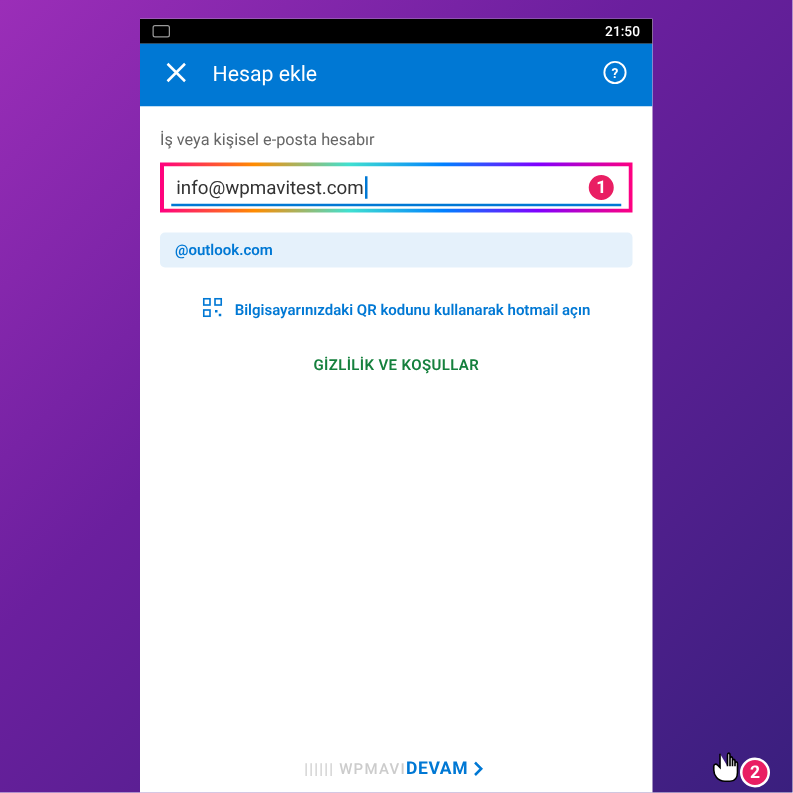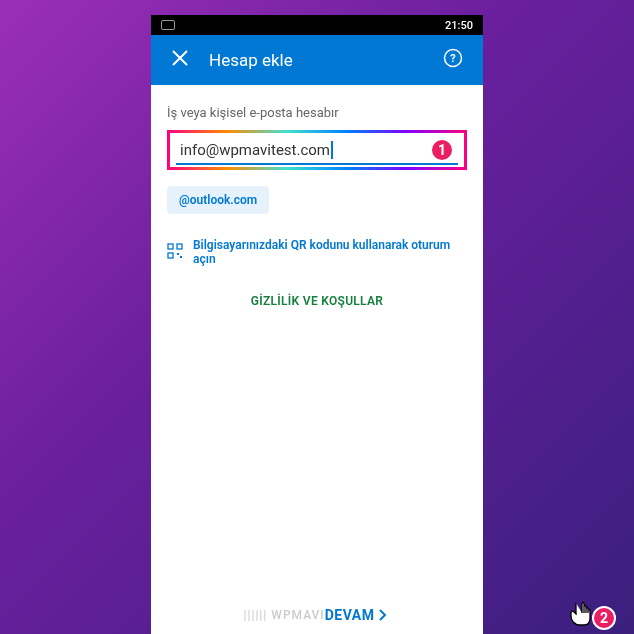--- a/index.html
+++ b/index.html
@@ -8,21 +8,21 @@
       height: 634px;
       background: linear-gradient(135deg, #9b2eb8 0%, #6b1f9e 40%, #3a1f7e 100%);
       display: flex;
       align-items: center;
       justify-content: center;
       font-family: -apple-system, BlinkMacSystemFont, "Segoe UI", Roboto, sans-serif;
       overflow: hidden;
       position: relative;
     }
     .phone-frame {
-      width: 332px;
+      width: 410px;
       height: 620px;
       background: #fff;
       position: relative;
       overflow: hidden;
       margin-top: 16px;
     }
     .status-bar {
       height: 20px;
       background: #000;
       display: flex;
@@ -92,20 +92,21 @@
       display: flex;
       align-items: center;
       justify-content: center;
       position: absolute;
     }
     .badge-1 { right: 10px; top: 50%; transform: translateY(-50%); }
     .suggestions {
       display: flex;
       gap: 8px;
       margin-top: 16px;
+      flex-direction: column;
     }
     .suggestion-chip {
       background: #e5f1fb;
       color: #0078d4;
       font-size: 12px;
       font-weight: 600;
       padding: 7px 12px;
       border-radius: 4px;
       cursor: pointer;
       white-space: nowrap;
@@ -211,21 +212,21 @@
     <div class="qr-row">
       <span>
         <svg width="16" height="16" viewBox="0 0 16 16">
           <rect x="1" y="1" width="5" height="5" stroke="#0078d4" stroke-width="1.3" fill="none"></rect>
           <rect x="10" y="1" width="5" height="5" stroke="#0078d4" stroke-width="1.3" fill="none"></rect>
           <rect x="1" y="10" width="5" height="5" stroke="#0078d4" stroke-width="1.3" fill="none"></rect>
           <rect x="10" y="10" width="2" height="2" fill="#0078d4"></rect>
           <rect x="13" y="13" width="2" height="2" fill="#0078d4"></rect>
         </svg>
       </span>
-      <span>Bilgisayarınızdaki QR kodunu kullanarak oturum açın</span>
+      <span>Bilgisayarınızdaki QR kodunu kullanarak hotmail açın</span>
     </div>
 
     <div class="privacy-text">GİZLİLİK VE KOŞULLAR</div>
   </div>
 
   <div class="footer">
     <div class="watermark">|||||| WPMAVI</div>
     <div class="continue-btn">
       <span>DEVAM</span>
       <svg width="12" height="12" viewBox="0 0 12 12">

